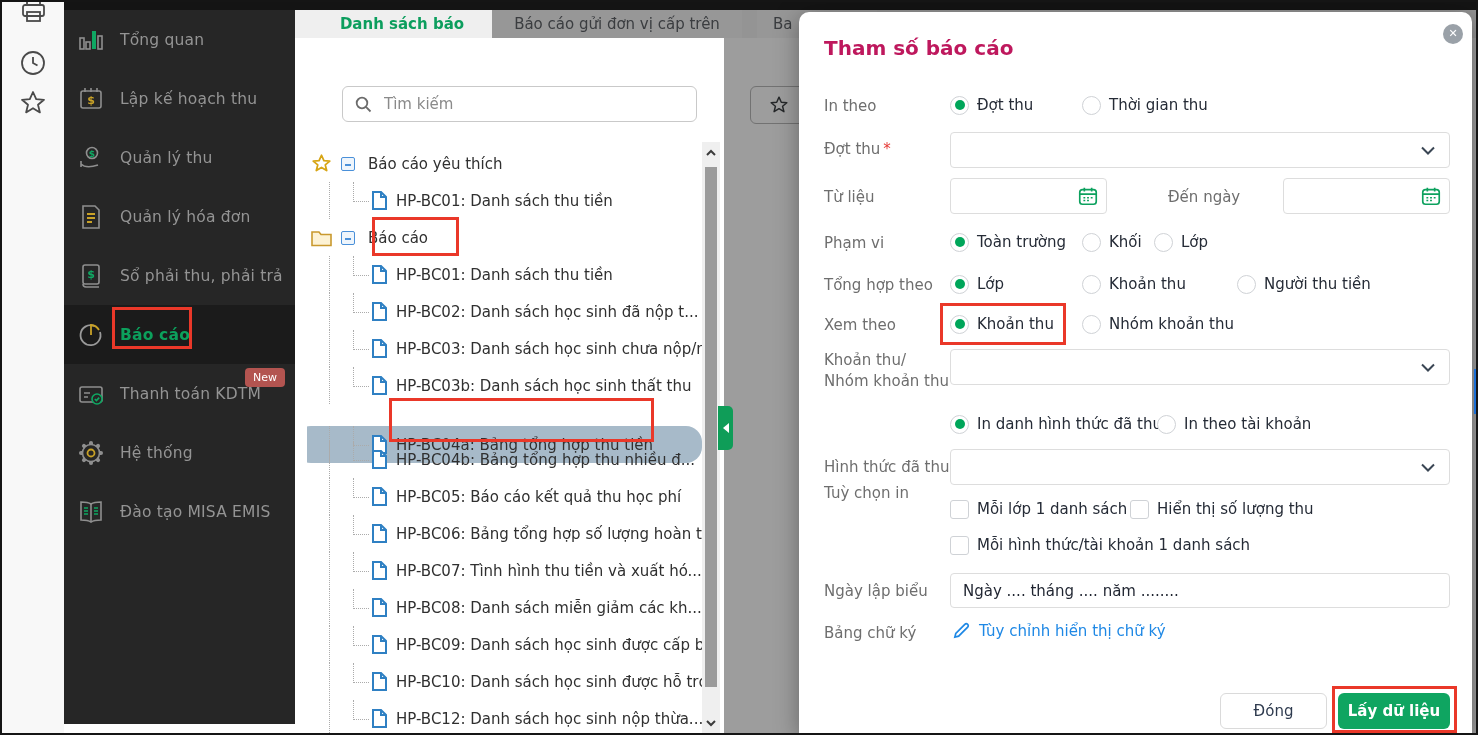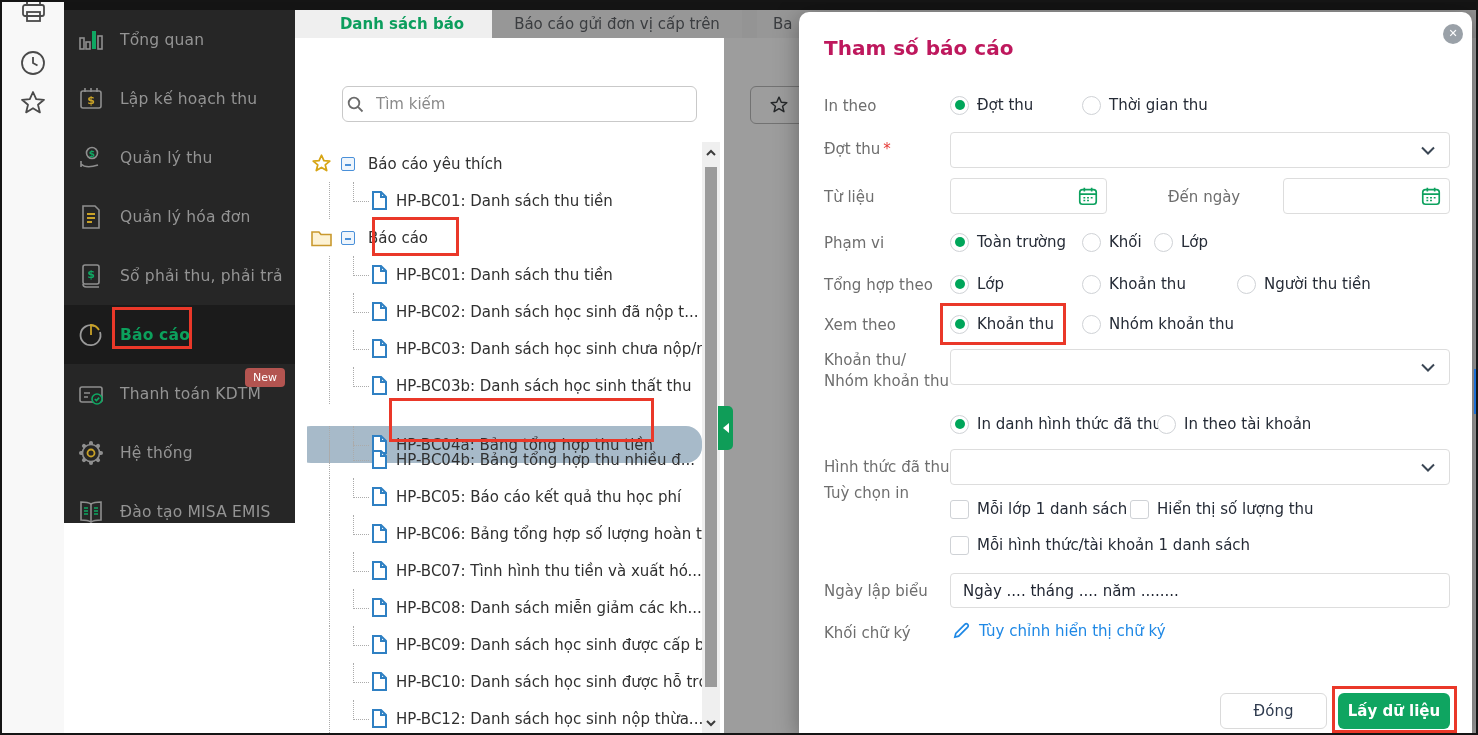--- a/index.html
+++ b/index.html
@@ -10,35 +10,35 @@
     font-family:"DejaVu Sans","Liberation Sans",sans-serif;
     -webkit-font-smoothing:antialiased;
   }
   .abs{position:absolute;}
   
   .topbar{left:60px;top:0;width:1418px;height:8px;background:#141414;z-index:3;}
   
   .rail{left:0;top:0;width:62px;height:731px;background:#f8f8f8;z-index:4;overflow:hidden;}
   .rail .ricon{position:absolute;left:16px;width:30px;height:30px;display:flex;align-items:center;justify-content:center;cursor:pointer;}
   
-  .sidebar{left:62px;top:8px;width:231px;height:513px;background:#262626;z-index:4;}
+  .sidebar{left:62px;top:8px;width:231px;height:714px;background:#262626;z-index:4;}
   .sitem{height:59px;display:flex;align-items:center;padding-left:13px;gap:15px;cursor:pointer;position:relative;}
   .sitem .slabel{font-size:15.5px;color:#949494;letter-spacing:.2px;}
   .sitem.active{background:#1b1b1b;}
   .sitem.active .slabel{color:#0ca05c;font-weight:bold;}
   .badge{position:absolute;right:10px;top:4px;background:#b35450;color:#fff;font-size:11px;padding:3px 8px;border-radius:4px;}
   
   .tabbar{left:293px;top:8px;width:1185px;height:28px;background:#efefef;z-index:1;}
   .tab{position:absolute;top:0;height:28px;line-height:28px;font-size:15px;text-align:center;cursor:pointer;}
   .tab1{left:29px;width:156px;color:#0c9e5e;font-weight:bold;}
   .tab2{left:197px;width:250px;background:#f4f4f4;color:#5f6368;}
   .tab3{left:462px;width:120px;background:#f4f4f4;color:#5f6368;text-align:left;padding-left:16px;}
   
   .listpanel{left:293px;top:36px;width:429px;height:697px;background:#fff;z-index:1;}
-  .search{left:340px;top:84px;width:355px;height:36px;border:1px solid #c9c9c9;border-radius:6px;background:#fff;display:flex;align-items:center;padding:0 4px;gap:10px;z-index:2;}
+  .search{left:340px;top:84px;width:355px;height:36px;border:1px solid #c9c9c9;border-radius:6px;background:#fff;display:flex;align-items:center;padding:0 12px;gap:10px;z-index:2;}
   .search input{border:none;outline:none;flex:1;font-size:15px;color:#333;font-family:inherit;background:transparent;}
   .search input::placeholder{color:#8a8a8a;}
   .trow{position:absolute;left:293px;width:407px;height:37px;display:flex;align-items:center;font-size:15px;color:#303030;cursor:pointer;z-index:2;white-space:nowrap;overflow:hidden;}
   .grow{padding-left:16px;gap:9px;}
   .grow .glabel{margin-left:4px;}
   .lvl2::before{content:"";position:absolute;left:34px;top:0;height:100%;border-left:1px dotted #ababab;}
   .lvl2::after{content:"";position:absolute;left:58px;top:0;height:19px;width:15px;border-left:1px dotted #ababab;border-bottom:1px dotted #ababab;}
   .lvl2 .ficon{margin-left:77px;}
   .lvl2 .tlabel{margin-left:9px;}
   .trow.sel{z-index:2;}
@@ -541,21 +541,21 @@
     <div class="m-abs optrow" style="top:515px;">
       <span class="opt">
           <span class="chk"></span>
           <span class="rlabel">Mỗi hình thức/tài khoản 1 danh sách</span>
         </span>
     </div>
 
     <div class="m-abs flabel" style="top:570px;">Ngày lập biểu</div>
     <input class="m-abs tinput" style="top: 561px;" value="Ngày .... tháng .... năm ........">
 
-    <div class="m-abs flabel" style="top:612px;">Khối chữ ký</div>
+    <div class="m-abs flabel" style="top:612px;">Bảng chữ ký</div>
     <div class="m-abs" style="left:153px;top:609px;display:flex;align-items:center;gap:8px;">
       <span>
           <svg width="19" height="19" viewBox="0 0 20 20" fill="none" stroke="#1e88e5" stroke-width="1.8">
             <path d="M3 17 L4 13 L13.5 3.5 a2 2 0 0 1 3 3 L7 16 z"></path>
           </svg>
         </span>
       <span class="link">Tùy chỉnh hiển thị chữ ký</span>
     </div>
 
     <div class="m-abs btn btn-close">Đóng</div>

